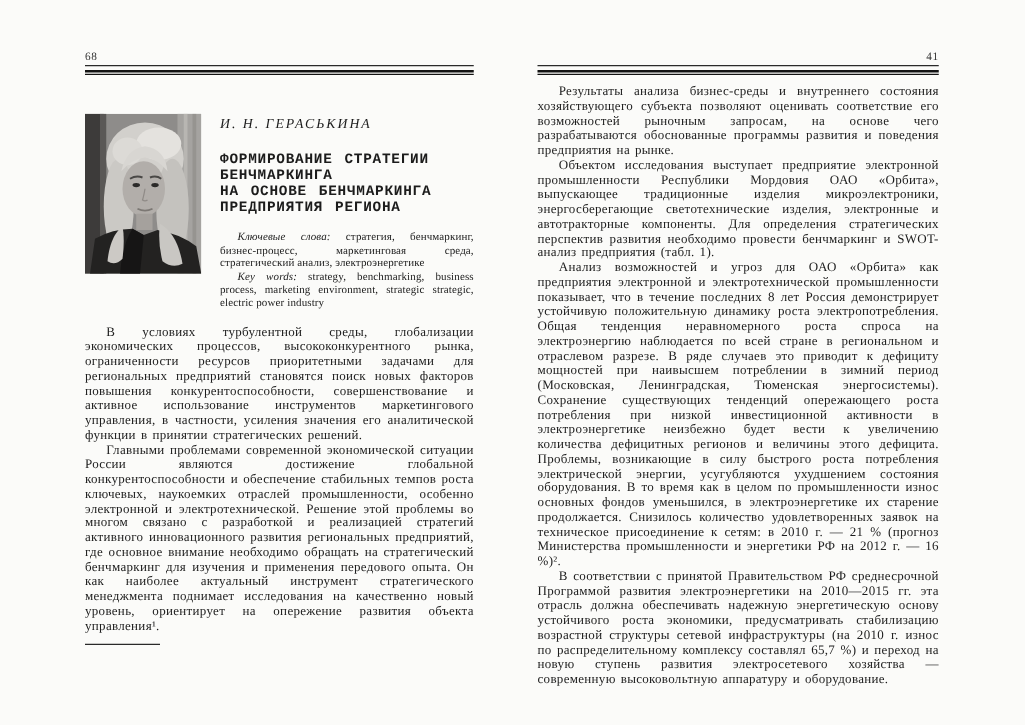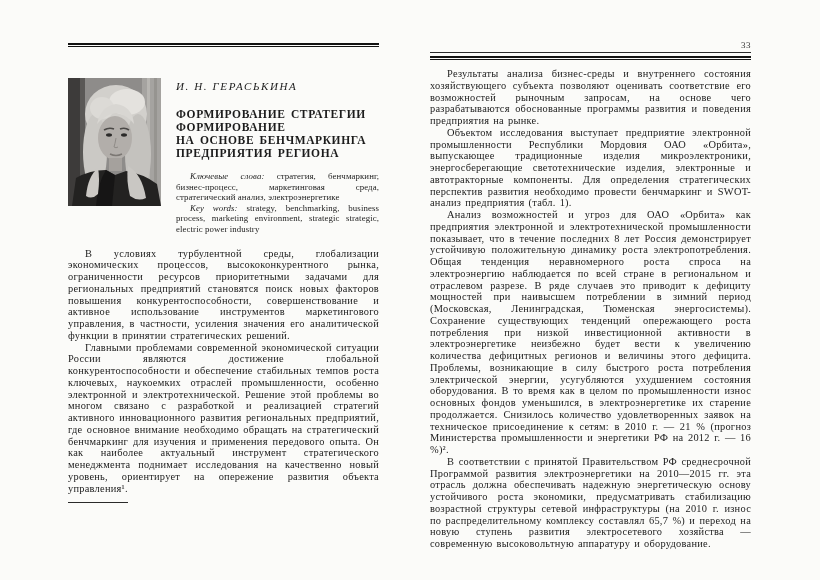--- a/index.html
+++ b/index.html
@@ -27,21 +27,21 @@
 
   .author-row{display:flex;gap:15px;margin-top:31px;}
   .photo-frame{flex:0 0 93px;width:93px;height:128px;}
   .photo-frame svg{display:block;width:93px;height:128px;}
 
   .heading{flex:1;min-width:0;}
   .author-name{
     font-style:italic;font-size:11px;letter-spacing:1.6px;
     margin:2px 0 16px 0;white-space:nowrap;
   }
-  .article-title{margin:1px 0 11px 0;}
+  .article-title{margin:1px 0 11px 0;font-family:Liberation Mono, monospace;}
   .title-line{
     font-weight:bold;font-size:11.5px;line-height:13px;
     letter-spacing:.6px;word-spacing:2px;
   }
   .kw{
     margin:0;font-size:8.8px;line-height:10.6px;
     text-align:justify;text-indent:14px;letter-spacing:.1px;
   }
   .kw .kw-label{font-style:italic;}
 
@@ -58,20 +58,23 @@
   .fn-rule{width:60px;border-top:1px solid #2a2a2a;margin-bottom:4px;}
   .footnote p{
     margin:0;font-size:8.6px;line-height:10.8px;
     text-align:justify;text-indent:14px;letter-spacing:.15px;word-spacing:.8px;
   }
 </style>
 </head>
 <body>
 
 <section class="page page-left">
+  <div class="pagehead">
+    <span>68</span>
+  </div>
   <div class="double-rule"></div>
 
   <div class="author-row">
     <div class="photo-frame">
       <svg viewBox="0 0 93 128" xmlns="http://www.w3.org/2000/svg">
         <rect x="0" y="0" width="93" height="128" fill="#8e8c8a"></rect>
         <rect x="74" y="0" width="19" height="128" fill="#a5a3a0"></rect>
         <rect x="79" y="0" width="3" height="128" fill="#b8b6b2"></rect>
         <rect x="86" y="0" width="3" height="128" fill="#969490"></rect>
         <rect x="0" y="0" width="15" height="128" fill="#3d3b3a"></rect>
@@ -102,42 +105,42 @@
         <path d="M38,92 L47,97 L44,128 L28,128 Q30,104 38,92 Z" fill="#161515"></path>
 
         <path d="M60,88 Q74,96 78,120 Q70,124 62,118 Q58,102 60,88 Z" fill="#c9c7c3"></path>
         <path d="M30,90 Q20,98 18,118 Q24,122 30,116 Q32,100 30,90 Z" fill="#ccc9c5"></path>
       </svg>
     </div>
     <div class="heading">
       <div class="author-name">И. Н. ГЕРАСЬКИНА</div>
       <div class="article-title">
         <div class="title-line">ФОРМИРОВАНИЕ СТРАТЕГИИ</div>
-        <div class="title-line">ФОРМИРОВАНИЕ</div>
+        <div class="title-line">БЕНЧМАРКИНГА</div>
         <div class="title-line">НА ОСНОВЕ БЕНЧМАРКИНГА</div>
         <div class="title-line">ПРЕДПРИЯТИЯ РЕГИОНА</div>
       </div>
       <p class="kw"><span class="kw-label">Ключевые слова:</span> <span>стратегия, бенчмаркинг, бизнес-процесс, маркетинговая среда, стратегический анализ, электроэнергетике</span></p>
       <p class="kw"><span class="kw-label">Key words:</span> <span>strategy, benchmarking, business process, marketing environment, strategic strategic, electric power industry</span></p>
     </div>
   </div>
 
   <div class="body-text">
     <p>В условиях турбулентной среды, глобализации экономических процессов, высококонкурентного рынка, ограниченности ресурсов приоритетными задачами для региональных предприятий становятся поиск новых факторов повышения конкурентоспособности, совершенствование и активное использование инструментов маркетингового управления, в частности, усиления значения его аналитической функции в принятии стратегических решений.</p>
     <p>Главными проблемами современной экономической ситуации России являются достижение глобальной конкурентоспособности и обеспечение стабильных темпов роста ключевых, наукоемких отраслей промышленности, особенно электронной и электротехнической. Решение этой проблемы во многом связано с разработкой и реализацией стратегий активного инновационного развития региональных предприятий, где основное внимание необходимо обращать на стратегический бенчмаркинг для изучения и применения передового опыта. Он как наиболее актуальный инструмент стратегического менеджмента поднимает исследования на качественно новый уровень, ориентирует на опережение развития объекта управления¹.</p>
   </div>
 
   <div class="footnote">
     <div class="fn-rule"></div>
   </div>
 </section>
 
 <section class="page page-right">
   <div class="pagehead num-right">
-    <span>33</span>
+    <span>41</span>
   </div>
   <div class="double-rule"></div>
 
   <div class="body-text">
     <p>Результаты анализа бизнес-среды и внутреннего состояния хозяйствующего субъекта позволяют оценивать соответствие его возможностей рыночным запросам, на основе чего разрабатываются обоснованные программы развития и поведения предприятия на рынке.</p>
     <p>Объектом исследования выступает предприятие электронной промышленности Республики Мордовия ОАО «Орбита», выпускающее традиционные изделия микроэлектроники, энергосберегающие светотехнические изделия, электронные и автотракторные компоненты. Для определения стратегических перспектив развития необходимо провести бенчмаркинг и SWOT-анализ предприятия (табл. 1).</p>
     <p>Анализ возможностей и угроз для ОАО «Орбита» как предприятия электронной и электротехнической промышленности показывает, что в течение последних 8 лет Россия демонстрирует устойчивую положительную динамику роста электропотребления. Общая тенденция неравномерного роста спроса на электроэнергию наблюдается по всей стране в региональном и отраслевом разрезе. В ряде случаев это приводит к дефициту мощностей при наивысшем потреблении в зимний период (Московская, Ленинградская, Тюменская энергосистемы). Сохранение существующих тенденций опережающего роста потребления при низкой инвестиционной активности в электроэнергетике неизбежно будет вести к увеличению количества дефицитных регионов и величины этого дефицита. Проблемы, возникающие в силу быстрого роста потребления электрической энергии, усугубляются ухудшением состояния оборудования. В то время как в целом по промышленности износ основных фондов уменьшился, в электроэнергетике их старение продолжается. Снизилось количество удовлетворенных заявок на техническое присоединение к сетям: в 2010 г. — 21 % (прогноз Министерства промышленности и энергетики РФ на 2012 г. — 16 %)².</p>
     <p>В соответствии с принятой Правительством РФ среднесрочной Программой развития электроэнергетики на 2010—2015 гг. эта отрасль должна обеспечивать надежную энергетическую основу устойчивого роста экономики, предусматривать стабилизацию возрастной структуры сетевой инфраструктуры (на 2010 г. износ по распределительному комплексу составлял 65,7 %) и переход на новую ступень развития электросетевого хозяйства — современную высоковольтную аппаратуру и оборудование.</p>
   </div>
 </section>

